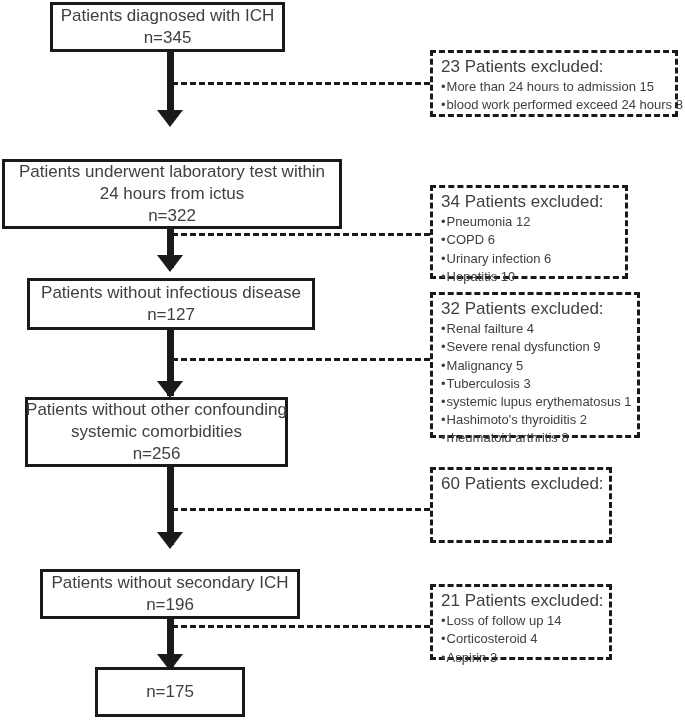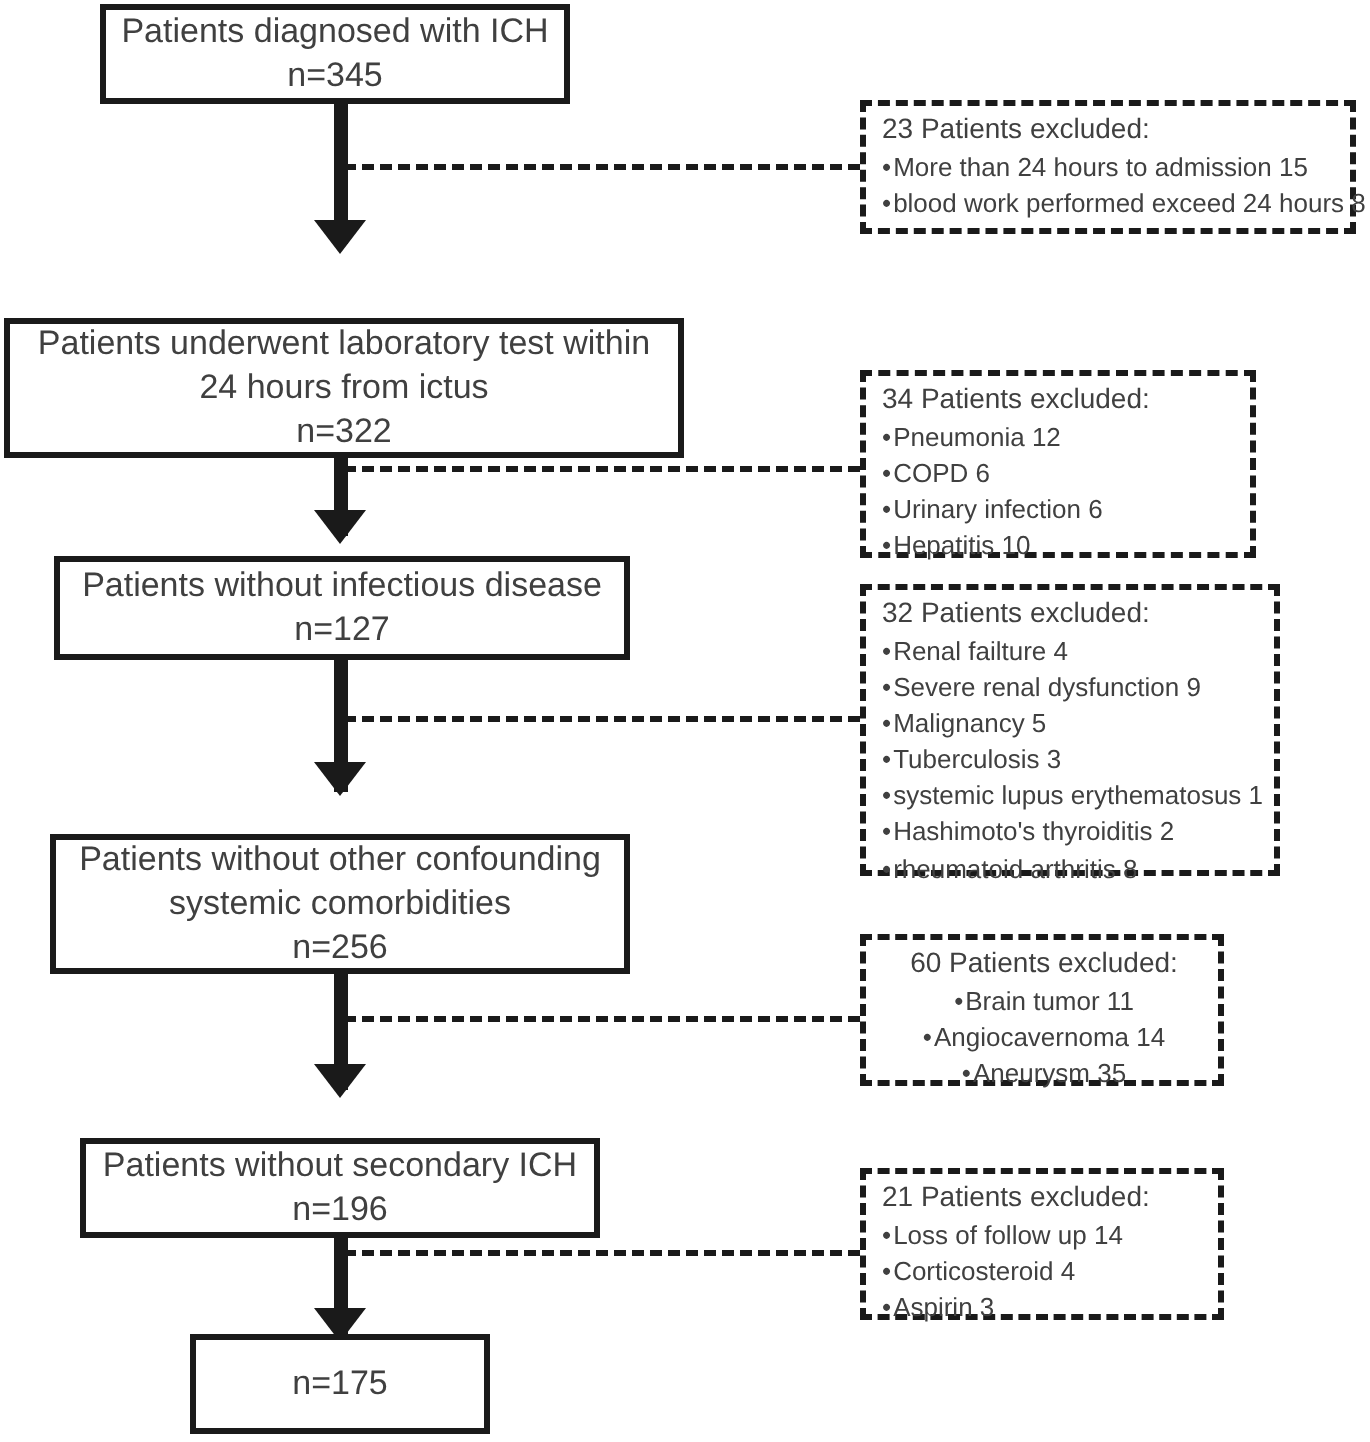--- a/index.html
+++ b/index.html
@@ -37,21 +37,21 @@
   
   .excl {
     position: absolute;
     box-sizing: border-box;
     border: 3px dashed #1a1a1a;
     background: #ffffff;
     z-index: 4;
     padding: 3px 6px 4px 8px;
   }
   .excl-title {
-    font-size: 14px;
+    font-size: 17px;
     line-height: 1.25;
     white-space: nowrap;
     margin-bottom: 1px;
   }
   .excl-list {
     list-style: none;
     margin: 0;
     padding: 0;
   }
   .excl-list li {
@@ -127,21 +127,21 @@
     <span class="line">Patients underwent laboratory test within</span>
     <span class="line">24 hours from ictus</span>
     <span class="line">n=322</span>
   </div>
 
   <div class="node" style="left:27px;top:278px;width:288px;height:52px;">
     <span class="line">Patients without infectious disease</span>
     <span class="line">n=127</span>
   </div>
 
-  <div class="node" style="left:25px;top:397px;width:290px;height:70px;margin-top:20px;">
+  <div class="node" style="left:25px;top:397px;width:263px;height:70px;">
     <span class="line">Patients without other confounding</span>
     <span class="line">systemic comorbidities</span>
     <span class="line">n=256</span>
   </div>
 
   <div class="node" style="left:40px;top:569px;width:260px;height:50px;">
     <span class="line">Patients without secondary ICH</span>
     <span class="line">n=196</span>
   </div>
 
@@ -175,25 +175,20 @@
       <li>Malignancy  5</li>
       <li>Tuberculosis 3</li>
       <li>systemic lupus erythematosus  1</li>
       <li>Hashimoto's thyroiditis 2</li>
       <li>rheumatoid arthritis 8</li>
     </ul>
   </div>
 
   <div class="excl" style="left:430px;top:467px;width:182px;height:76px;text-align:center;">
     <div class="excl-title">60 Patients excluded:</div>
-    <ul class="excl-list">
-      <li>Brain tumor 11</li>
-      <li>Angiocavernoma 14</li>
-      <li>Aneurysm 35</li>
-    </ul>
   </div>
 
   <div class="excl" style="left:430px;top:584px;width:182px;height:76px;">
     <div class="excl-title">21 Patients excluded:</div>
     <ul class="excl-list">
       <li>Loss of follow up  14</li>
       <li>Corticosteroid 4</li>
       <li>Aspirin 3</li>
     </ul>
   </div>

